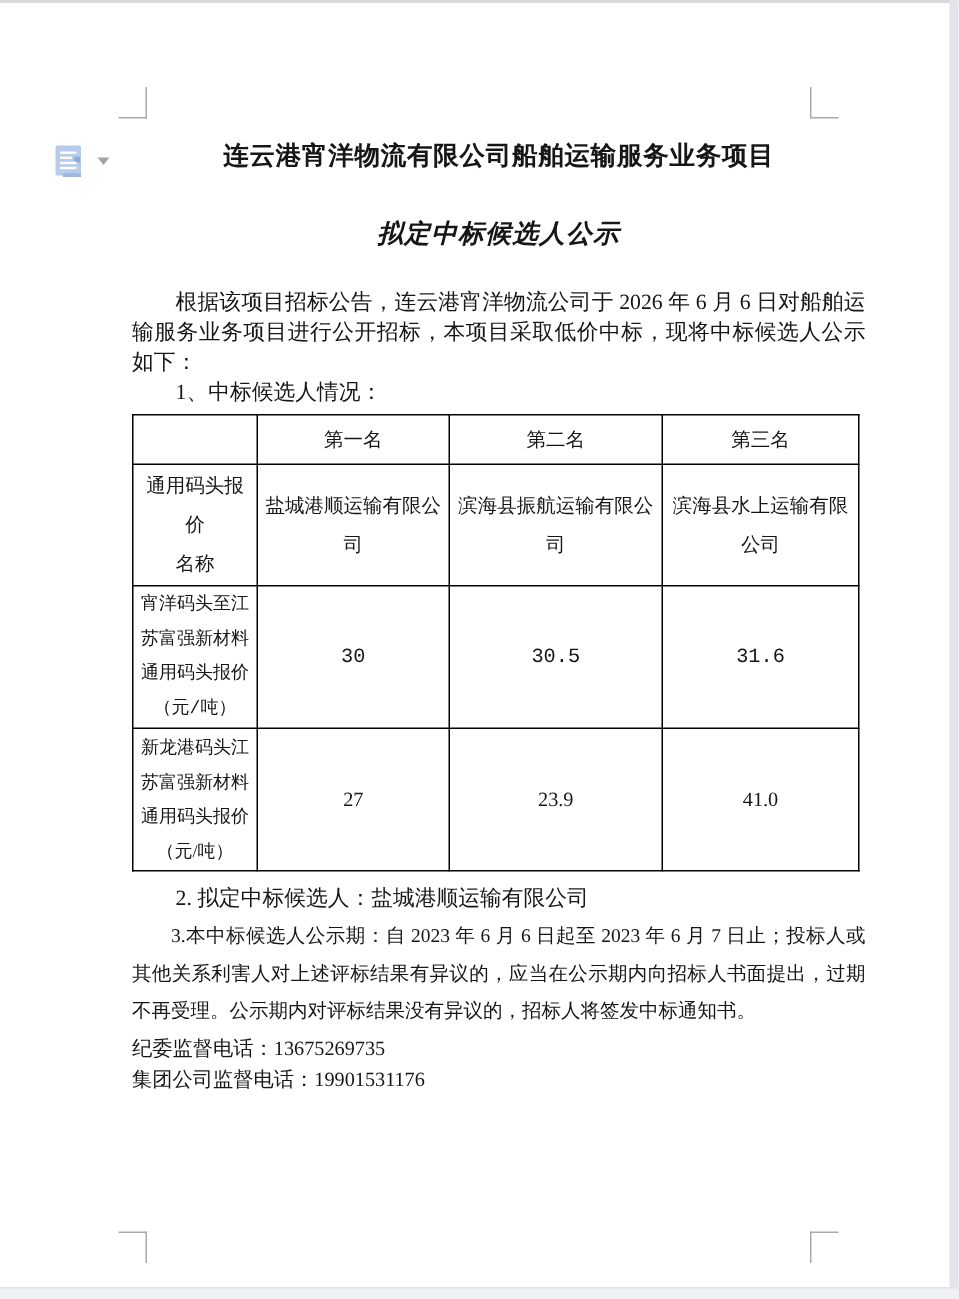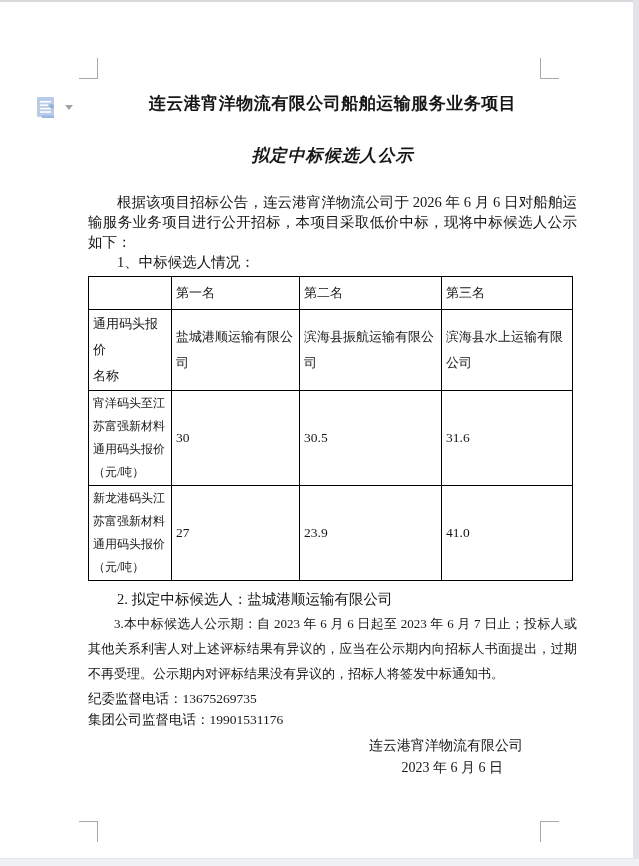--- a/index.html
+++ b/index.html
@@ -34,24 +34,24 @@
 
   .content { position:absolute; left:88px; top:0; width:489px; }
 
   .doc-title    { margin:92px 0 0; font-size:17px; font-weight:bold; text-align:center; line-height:24px; letter-spacing:0.5px; }
   .doc-subtitle { margin:28px 0 0; font-size:17px; font-weight:bold; text-align:center; line-height:24px; letter-spacing:1px;font-style:italic; }
 
   .intro  { margin:24px 0 0; font-size:14.5px; line-height:20px; text-align:justify; text-indent:2em; }
   .item-1 { font-size:14.5px; line-height:20px; text-indent:2em; }
 
   table.bids { margin-top:4px; border-collapse:collapse; table-layout:fixed; width:484px; font-size:13px; }
-  table.bids td { border:1px solid #000; vertical-align:middle; padding:1px 4px;margin-top:36px; }
+  table.bids td { border:1px solid #000; text-align:center; vertical-align:middle; padding:1px 4px;margin-top:36px; }
   tr.r-head  td { height:30px; }
   tr.r-names td { height:56px; line-height:26px; }
-  tr.r-p1    td { height:88px; }
+  tr.r-p1    td { height:88px;font-family:Liberation Mono, monospace; }
   tr.r-p2    td { height:85px; }
   td.rowlabel { text-align:left; font-size:12px; padding:2px 5px; }
   td.rowlabel .ln { line-height:23px; white-space:nowrap; }
   td.namelabel .ln { line-height:26px; }
   td.pricecell { font-size:13.5px; }
 
   .sec-2 { margin:6px 0 0; font-size:14.5px; line-height:24px; text-indent:2em; }
   .sec-3 { margin:0; font-size:13px; line-height:25px; text-align:justify; text-indent:2em; }
 
   .phone { font-size:13.5px; line-height:21px; }
@@ -145,18 +145,14 @@
   </table>
 
   <p class="sec-2">2. 拟定中标候选人：盐城港顺运输有限公司</p>
   <p class="sec-3">3.本中标候选人公示期：自 2023 年 6 月 6 日起至 2023 年 6 月 7 日止；投标人或其他关系利害人对上述评标结果有异议的，应当在公示期内向招标人书面提出，过期不再受理。公示期内对评标结果没有异议的，招标人将签发中标通知书。</p>
 
   <div class="phones">
     <div class="phone">纪委监督电话：13675269735</div>
     <div class="phone">集团公司监督电话：19901531176</div>
   </div>
 
-  <div class="signature">
-    <div class="company">连云港宵洋物流有限公司</div>
-    <div class="date">2023 年 6 月 6 日</div>
-  </div>
 
 </div>
 
 </body></html>

